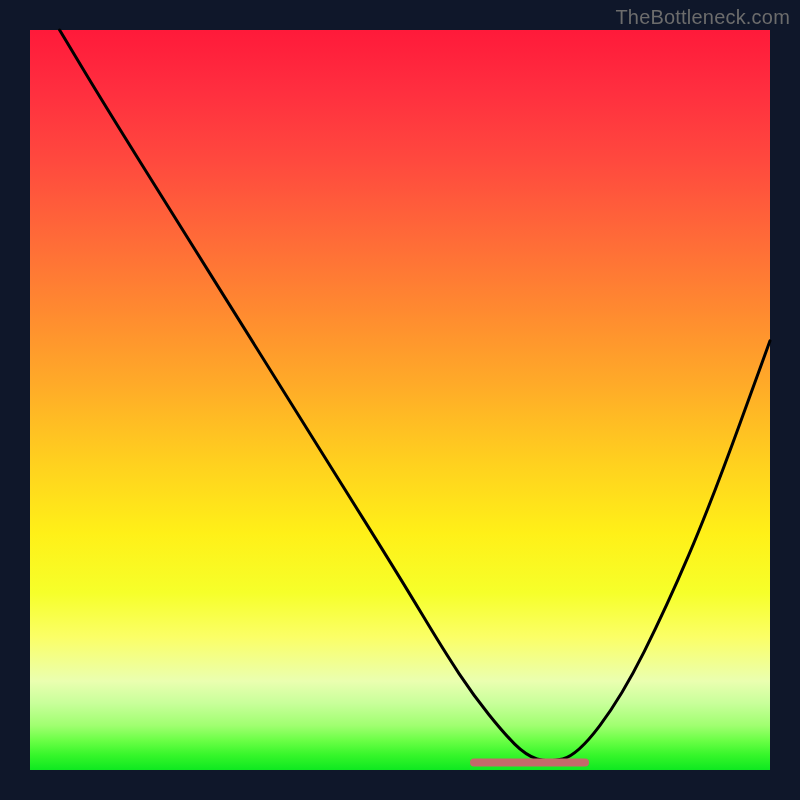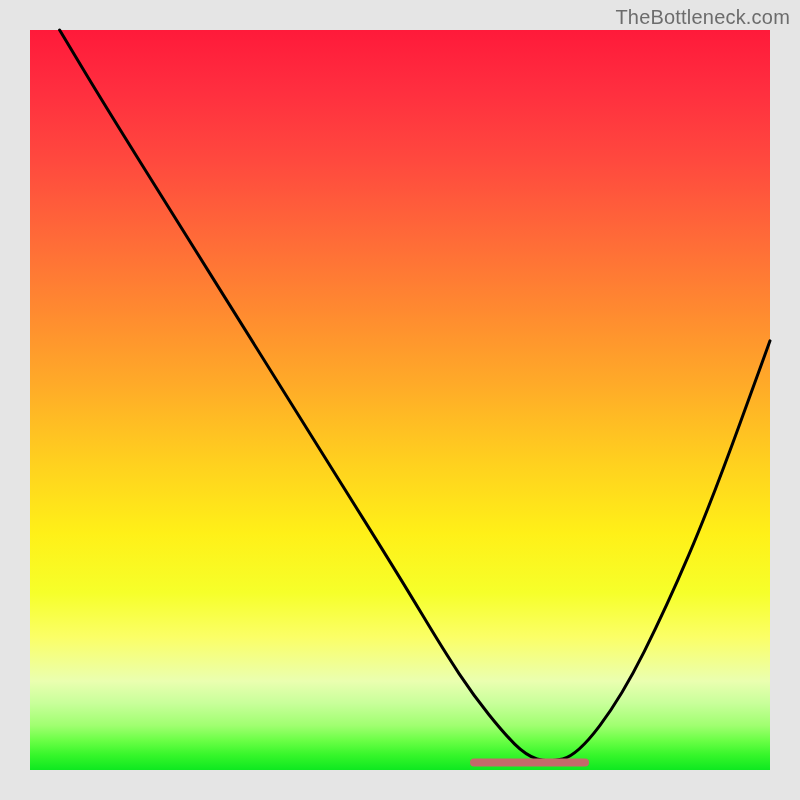--- a/index.html
+++ b/index.html
@@ -8,21 +8,21 @@
     width: 800px;
     height: 800px;
     background: #000;
     overflow: hidden;
     font-family: Arial, Helvetica, sans-serif;
   }
   .frame {
     position: relative;
     width: 800px;
     height: 800px;
-    background: #e5e5e5;
+    background: #0f172a;
   }
   .plot-area {
     position: absolute;
     left: 30px;
     top: 30px;
     width: 740px;
     height: 740px;
     
     background: linear-gradient(
       to bottom,

